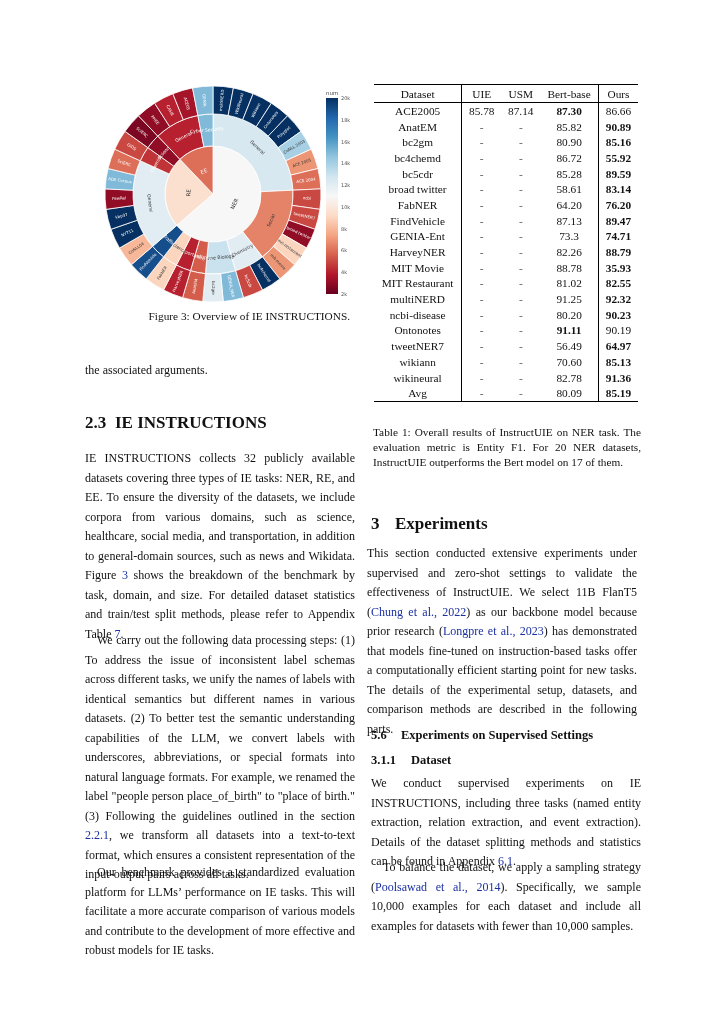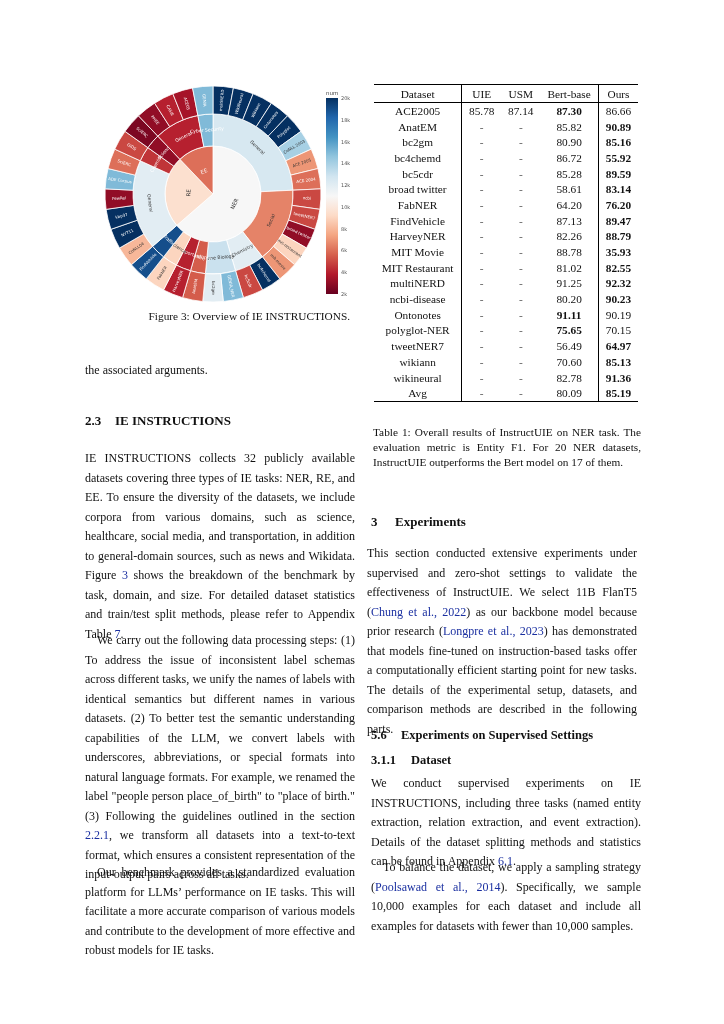--- a/index.html
+++ b/index.html
@@ -2,21 +2,21 @@
 <html><head>
 <meta charset="utf-8">
 <style>
   html, body { margin:0; padding:0; background:#fff; }
   body { width:724px; height:1024px; position:relative; overflow:hidden;
          font-family:"Liberation Serif", serif; color:#111; }
   .abs { position:absolute; }
   .para { font-size:12px; line-height:19.5px; text-align:justify; }
   .para .ind { display:inline-block; width:12px; }
   a, .ref { color:#1a2fa0; text-decoration:none; }
-  h2 { margin:0; font-size:13px; font-weight:bold; }
+  h2 { margin:0; font-size:17px; font-weight:bold; }
   h3 { margin:0; font-size:12.5px; font-weight:bold; }
   .num { display:inline-block; width:30px; }
   .num2 { display:inline-block; width:40px; }
   table.res { border-collapse:collapse; font-size:11.3px; }
   table.res th { font-weight:normal; padding:3px 6px 2px 6px; border-bottom:1px solid #000; }
   table.res td { padding:0px 6px; height:15.7px; text-align:center; }
   table.res .vl { border-right:1px solid #000; }
   table.res .dash { color:#555; }
   .bold { font-weight:bold; }
   .caption { font-size:11.3px; line-height:15.2px; text-align:justify; }
@@ -225,20 +225,27 @@
           <td class="bold">76.20</td>
         </tr>
         <tr>
           <td class="vl">FindVehicle</td>
           <td class="dash">-</td>
           <td class="dash">-</td>
           <td class="vl">87.13</td>
           <td class="bold">89.47</td>
         </tr>
         <tr>
+          <td class="vl">GENIA-Ent</td>
+          <td class="dash">-</td>
+          <td class="dash">-</td>
+          <td class="vl">73.3</td>
+          <td class="bold">74.71</td>
+        </tr>
+        <tr>
           <td class="vl">HarveyNER</td>
           <td class="dash">-</td>
           <td class="dash">-</td>
           <td class="vl">82.26</td>
           <td class="bold">88.79</td>
         </tr>
         <tr>
           <td class="vl">MIT Movie</td>
           <td class="dash">-</td>
           <td class="dash">-</td>
@@ -265,27 +272,20 @@
           <td class="dash">-</td>
           <td class="vl">80.20</td>
           <td class="bold">90.23</td>
         </tr>
         <tr>
           <td class="vl">Ontonotes</td>
           <td class="dash">-</td>
           <td class="dash">-</td>
           <td class="vl bold">91.11</td>
           <td>90.19</td>
-        </tr>
-        <tr>
-          <td class="vl">polyglot-NER</td>
-          <td class="dash">-</td>
-          <td class="dash">-</td>
-          <td class="vl bold">75.65</td>
-          <td>70.15</td>
         </tr>
         <tr>
           <td class="vl">tweetNER7</td>
           <td class="dash">-</td>
           <td class="dash">-</td>
           <td class="vl">56.49</td>
           <td class="bold">64.97</td>
         </tr>
         <tr>
           <td class="vl">wikiann</td>

